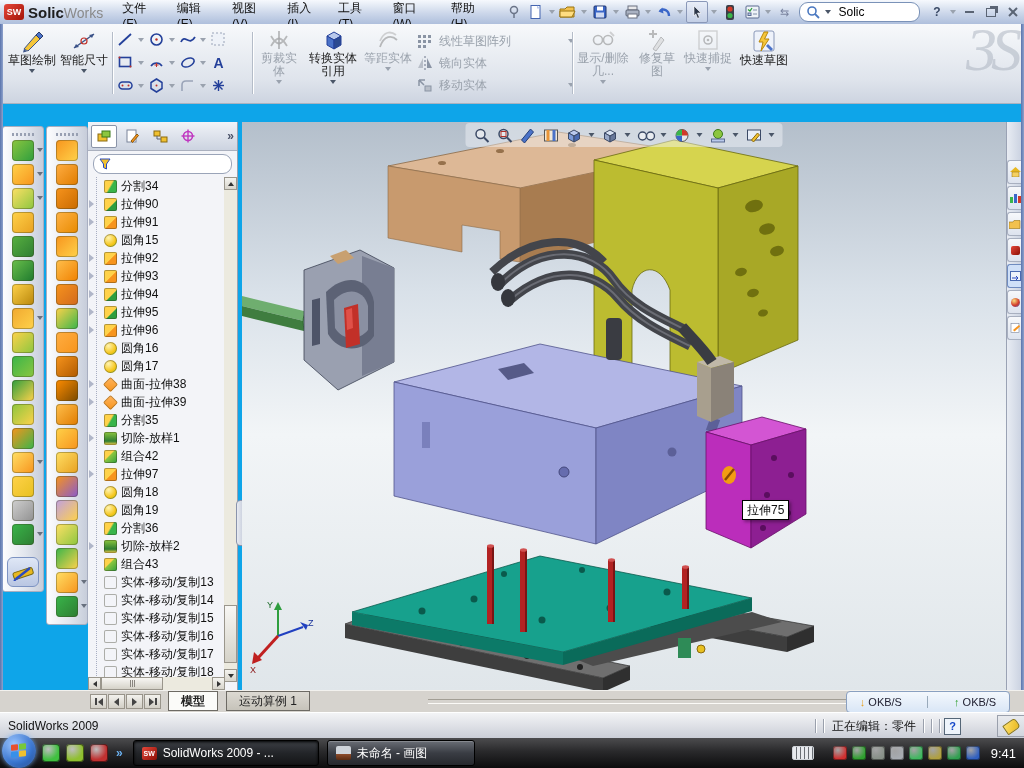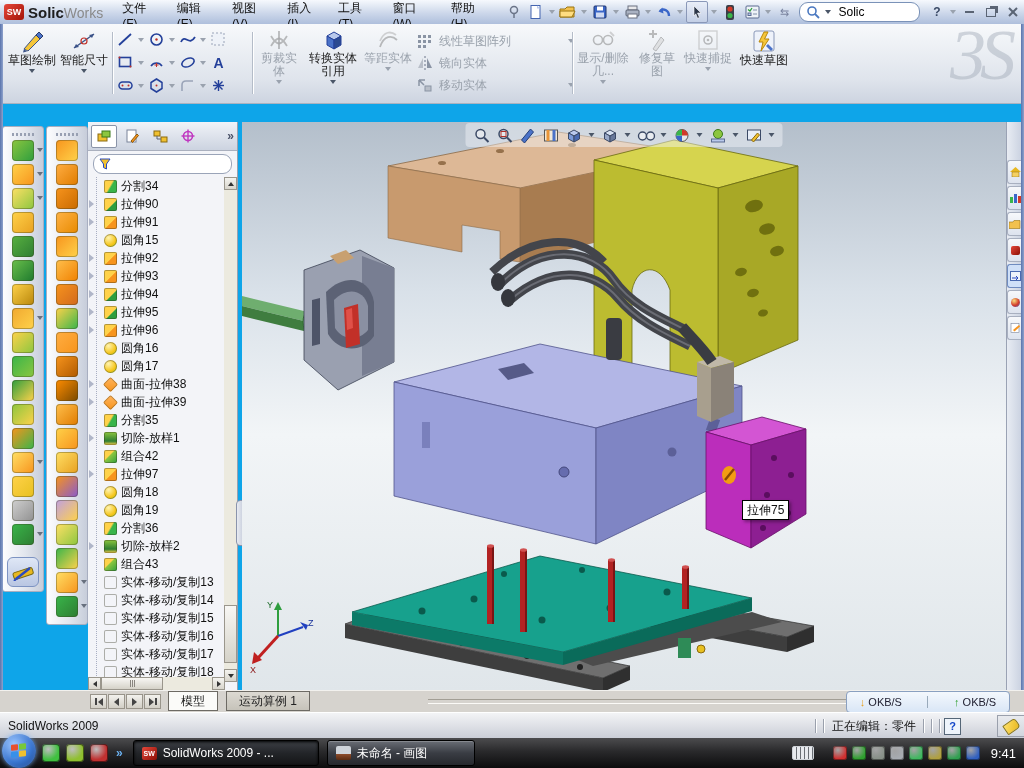--- a/index.html
+++ b/index.html
@@ -29,21 +29,21 @@
   .rbig{position:absolute;top:4px;height:70px;display:flex;flex-direction:column;align-items:center;justify-content:flex-start;text-align:center;}
   .rlab{font-size:12px;line-height:13px;word-break:break-all;color:#222;}
   .rbig.dis .rlab{color:#9aa2ac;}
   .rbig.dis svg{opacity:.45;filter:grayscale(1);}
   .rsep{position:absolute;top:8px;width:1px;height:62px;background:#b4bcc8;border-right:1px solid #fff;}
   .sgrid{position:absolute;left:116px;top:5px;display:flex;flex-direction:column;gap:2px;}
   .sgrow{display:flex;align-items:center;gap:1px;height:21px;}
   .sgico{width:19px;height:19px;display:flex;align-items:center;justify-content:center;}
   .stack{position:absolute;left:416px;top:6px;width:160px;}
   .strow{display:flex;align-items:center;gap:5px;height:22px;color:#9aa2ac;}
-  .watermark{position:absolute;right:14px;top:-10px;font-size:72px;font-style:italic;
+  .watermark{position:absolute;right:8px;top:-10px;font-size:62px;font-style:italic;
     font-family:"Liberation Serif",serif;color:rgba(160,168,182,.45);letter-spacing:-6px;}
   
   .tabrow{position:absolute;left:0;top:103px;width:1024px;height:19px;background:#d8d5ce;border-bottom:1px solid #9a968e;display:flex;align-items:flex-end;padding-left:4px;box-sizing:border-box;}
   .tab{border:1px solid #84807a;border-bottom:none;border-radius:3px 3px 0 0;background:linear-gradient(#ece9e2,#cfccc4);
     padding:2px 11px 1px;margin-right:2px;color:#333;}
   .tab.active{background:linear-gradient(#fbfbf9,#e8e6df);color:#000;padding-top:3px;}
   
   .vtool{position:absolute;width:40px;background:linear-gradient(90deg,#fdfdfe,#e2e6ee 55%,#c7cdda);
     border:1px solid #a8aec0;border-radius:3px;padding:6px 0 4px;}
   .vtool::before{content:"";display:block;width:22px;height:3px;margin:0 auto 4px;
@@ -87,21 +87,21 @@
   
   .taskpane{position:absolute;left:1006px;top:122px;width:15px;height:568px;background:linear-gradient(90deg,#e8ecf3,#c9d1e0);border-left:1px solid #9aa2b4;}
   .tpbtn{width:15px;height:24px;margin:2px 0;border:1px solid #a8b0c0;border-right:none;border-radius:3px 0 0 3px;background:linear-gradient(#f6f8fb,#dde3ee);display:flex;align-items:center;justify-content:center;box-sizing:border-box;}
   .tpbtn.pressed{background:#cfe0f8;border-color:#6f8cc0;}
   .tpico{width:9px;height:9px;border-radius:2px;}
   
   .bottombar{position:absolute;left:0;top:690px;width:1024px;height:22px;background:#d6d3ce;border-top:1px solid #f2f1ee;}
   .vcr{display:flex;gap:1px;position:absolute;left:90px;top:3px;}
   .vcrb{width:17px;height:15px;background:linear-gradient(#f2f1ed,#d2cfc6);border:1px solid #98948a;display:flex;align-items:center;justify-content:center;gap:1px;box-sizing:border-box;}
   .btab{position:absolute;top:0;height:18px;line-height:18px;padding:0 12px;border:1px solid #6d6a64;background:linear-gradient(#dcd9d2,#c6c3ba);color:#222;}
-  .btab.active{background:#fbfbf9;font-weight:normal;}
+  .btab.active{background:#fbfbf9;font-weight:bold;}
   .groove{position:absolute;left:428px;top:8px;width:420px;height:3px;border-top:1px solid #a29e95;border-bottom:1px solid #fbfaf7;}
   .netwidget{position:absolute;left:846px;top:0;width:162px;height:20px;border:1px solid #8aa0c0;border-radius:4px;
     background:linear-gradient(#f4f8fd,#d9e6f6);display:flex;align-items:center;justify-content:space-around;font-size:11px;color:#223;}
   
   .statusbar{position:absolute;left:0;top:712px;width:1024px;height:26px;background:linear-gradient(#f3f4f6,#c9cdd6);border-top:1px solid #fff;display:flex;align-items:center;}
   .sep{width:1px;height:14px;background:#9aa0ac;border-right:1px solid #fff;margin:0 3px;}
   .helpbox{width:15px;height:15px;border:1px solid #567;background:#eef4fb;color:#1346c8;font-weight:bold;font-size:11px;display:flex;align-items:center;justify-content:center;}
   .tagcell{width:26px;height:20px;border:1px solid #9aa0ac;border-right:none;display:flex;align-items:center;justify-content:center;background:linear-gradient(#e8eaee,#d2d6de);}
   .tagico{width:13px;height:9px;background:linear-gradient(135deg,#ffe066,#e8b820);border:1px solid #8a7410;border-radius:1px 4px 4px 1px;transform:rotate(-35deg);}
   

